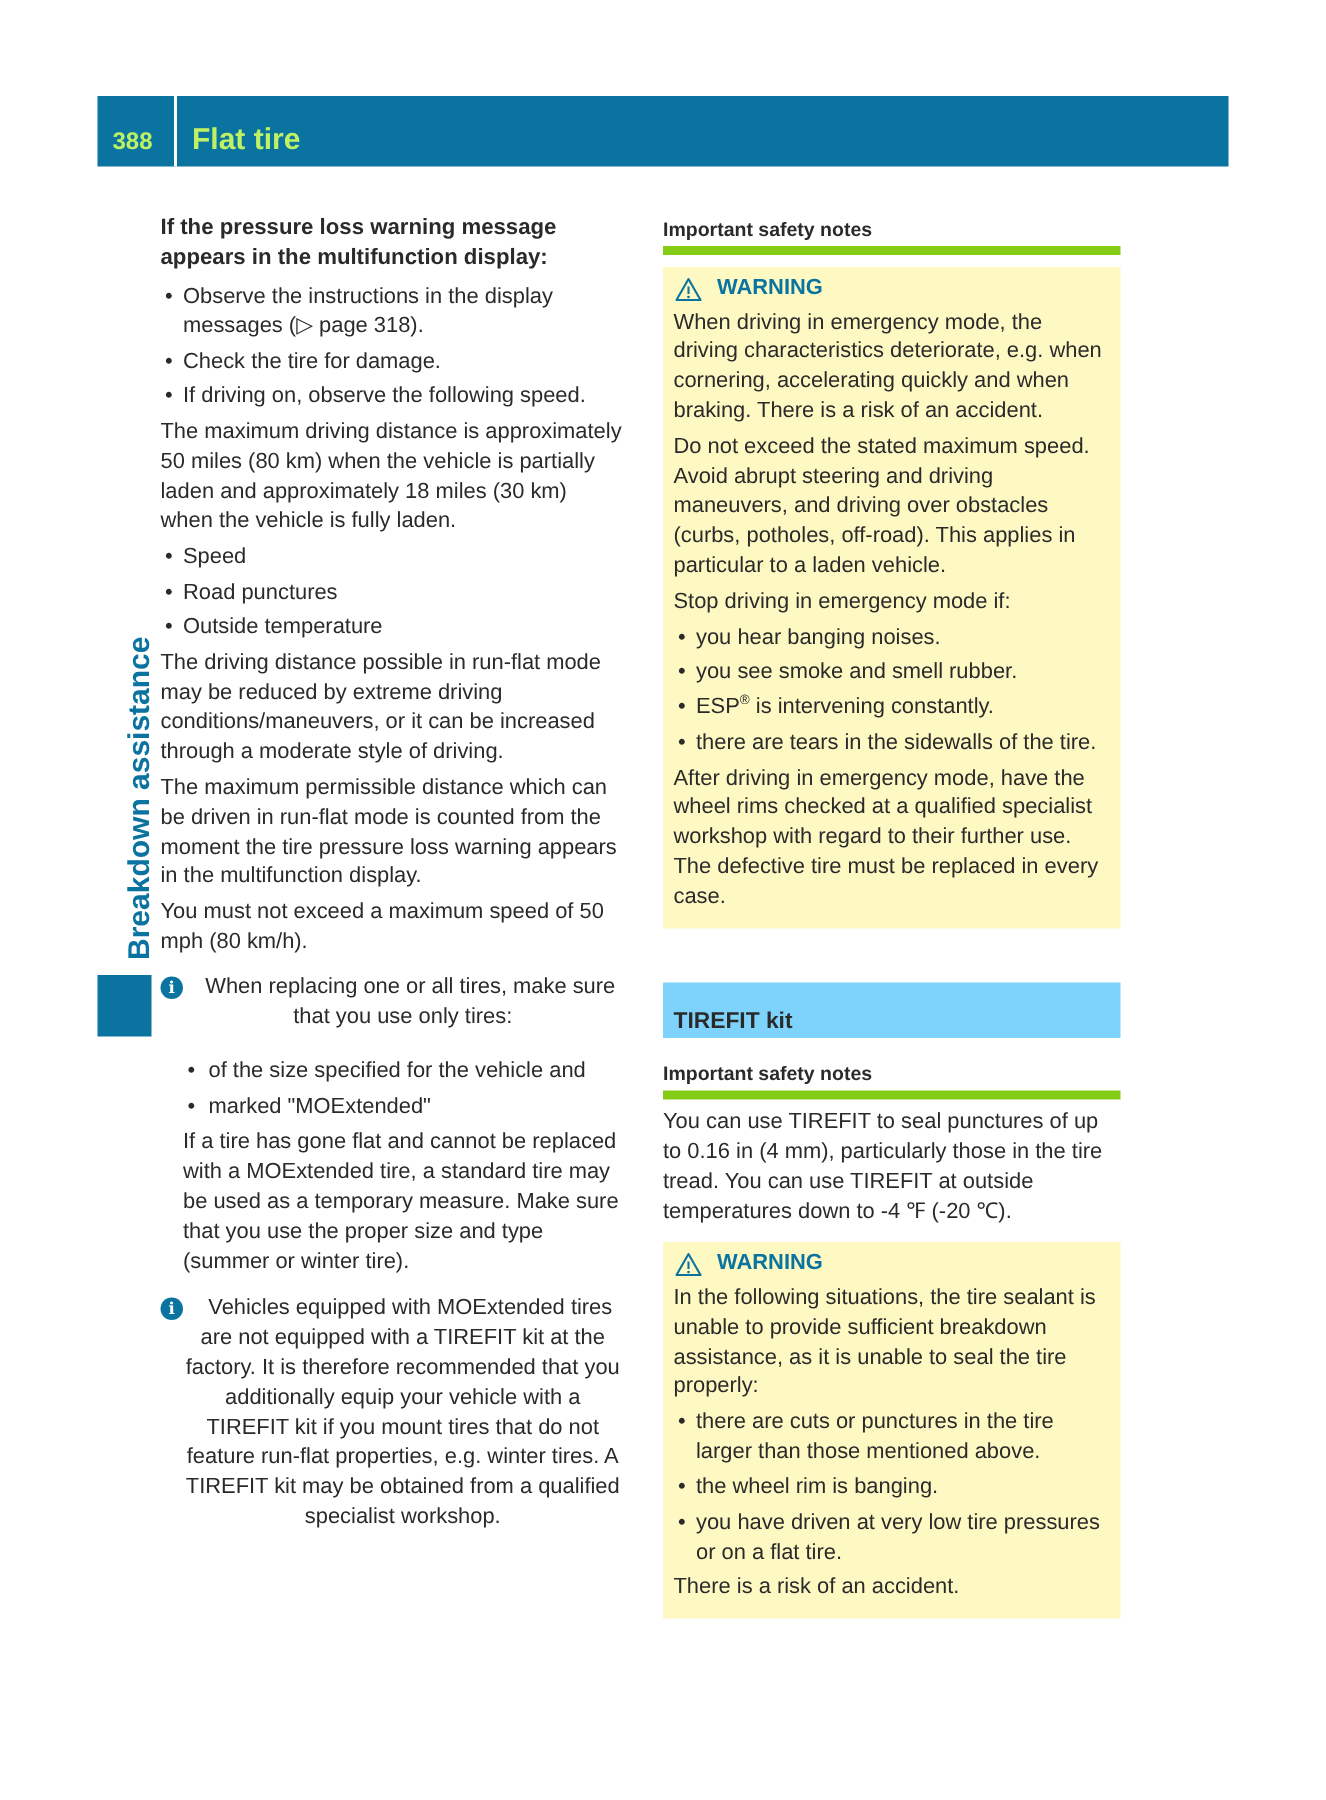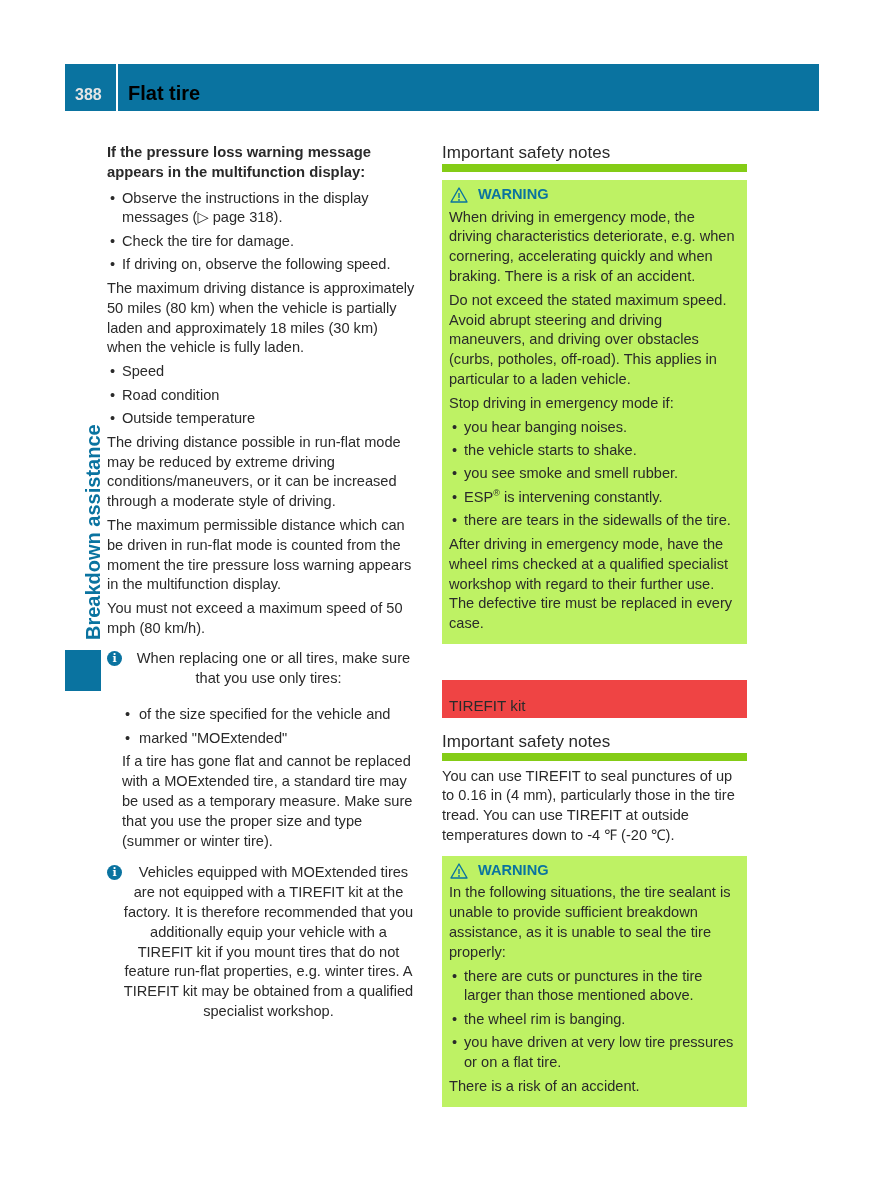--- a/index.html
+++ b/index.html
@@ -7,24 +7,24 @@
     width:884px; height:1200px; background:#ffffff; position:relative; overflow:hidden;
     font-family:"Liberation Sans", sans-serif; color:#2a2a2a;
   }
   .header {
     position:absolute; left:65px; top:64px; width:754px; height:47px; background:#0a73a0;
   }
   .header .divider {
     position:absolute; left:51px; top:0; width:2px; height:47px; background:#ffffff;
   }
   .header .page-num {
-    position:absolute; left:10px; top:22px; font-size:16px; color:#e5e5e5; font-weight:bold;
+    position:absolute; left:10px; top:22px; font-size:16px; color:#bef264; font-weight:bold;
   }
   .header .title {
-    position:absolute; left:63px; top:18px; font-size:20px; color:#000000; font-weight:bold;
+    position:absolute; left:63px; top:18px; font-size:20px; color:#bef264; font-weight:bold;
   }
   .side-label {
     position:absolute; left:82px; top:640px; transform-origin:0 0; transform:rotate(-90deg);
     font-size:20px; font-weight:bold; color:#0a73a0; white-space:nowrap; width:230px;
   }
   .side-square {
     position:absolute; left:65px; top:650px; width:36px; height:41px; background:#0a73a0;
   }
   .col { position:absolute; font-size:14.6px; line-height:19.8px; }
   .col-left { left:107px; top:143px; width:308px; }
@@ -37,29 +37,29 @@
   .info { position:relative; padding-left:15px; margin:10px 0 8px 0; }
   .info .icon {
     position:absolute; left:0; top:2px; width:15px; height:15px; border-radius:50%;
     background:#0a73a0; color:#fff; font-size:11px; line-height:15px; text-align:center;
     font-weight:bold; font-family:"DejaVu Serif", serif;
   }
   .info .first { text-indent:10px;text-align:center; }
   .info ul li { padding-left:17px; }
   .info ul { margin-left:0;margin-top:17px; }
   .h-underline {
-    font-weight:normal; font-size:17px; border-bottom:8px solid #84cc16; padding-bottom:1px;
+    font-weight:bold; font-size:13px; border-bottom:6px solid #84cc16; padding-bottom:1px;
     margin:0 0 6px 0;
   }
-  .warn-box { background:#bef264; padding:4px 7px 6px 7px; margin-bottom:10px; }
+  .warn-box { background:#fef9c3; padding:4px 7px 6px 7px; margin-bottom:10px; }
   .warn-title { color:#0a73a0; font-weight:bold; display:flex; align-items:center; margin:1px 0 3px 0; }
   .warn-title svg { margin:0 10px 0 1px; }
   .warn-box ul li { padding-left:15px; }
   .gray-bar {
-    background:#ef4444; font-weight:normal; font-size:15.2px; padding:16px 7px 2px 7px;
+    background:#7dd3fc; font-weight:bold; font-size:15.2px; padding:16px 7px 2px 7px;
     margin:36px 0 14px 0;
   }
   sup { font-size:9px; line-height:0; }
 </style>
 </head>
 <body>
 
 <div class="header">
   <span class="page-num">388</span>
   <span class="divider"></span>
@@ -72,21 +72,21 @@
 <div class="col col-left">
   <p class="lead">If the pressure loss warning message appears in the multifunction display:</p>
   <ul>
     <li>Observe the instructions in the display messages (▷ page 318).</li>
     <li>Check the tire for damage.</li>
     <li>If driving on, observe the following speed.</li>
   </ul>
   <p>The maximum driving distance is approximately 50 miles (80 km) when the vehicle is partially laden and approximately 18 miles (30 km) when the vehicle is fully laden.</p>
   <ul>
     <li>Speed</li>
-    <li>Road condition</li>
+    <li>Road punctures</li>
     <li>Outside temperature</li>
   </ul>
   <p>The driving distance possible in run-flat mode may be reduced by extreme driving conditions/maneuvers, or it can be increased through a moderate style of driving.</p>
   <p>The maximum permissible distance which can be driven in run-flat mode is counted from the moment the tire pressure loss warning appears in the multifunction display.</p>
   <p>You must not exceed a maximum speed of 50 mph (80 km/h).</p>
 
   <div class="info">
     <span class="icon">i</span>
     <p class="first">When replacing one or all tires, make sure that you use only tires:</p>
     <ul>
@@ -111,21 +111,20 @@
         <line x1="9" y1="6" x2="9" y2="11" stroke="#0a73a0" stroke-width="1.4"></line>
         <circle cx="9" cy="13" r="0.9" fill="#0a73a0"></circle>
       </svg>
       <span>WARNING</span>
     </div>
     <p>When driving in emergency mode, the driving characteristics deteriorate, e.g. when cornering, accelerating quickly and when braking. There is a risk of an accident.</p>
     <p>Do not exceed the stated maximum speed. Avoid abrupt steering and driving maneuvers, and driving over obstacles (curbs, potholes, off-road). This applies in particular to a laden vehicle.</p>
     <p>Stop driving in emergency mode if:</p>
     <ul>
       <li>you hear banging noises.</li>
-      <li>the vehicle starts to shake.</li>
       <li>you see smoke and smell rubber.</li>
       <li><span>ESP</span><sup>®</sup><span> is intervening constantly.</span></li>
       <li>there are tears in the sidewalls of the tire.</li>
     </ul>
     <p>After driving in emergency mode, have the wheel rims checked at a qualified specialist workshop with regard to their further use. The defective tire must be replaced in every case.</p>
   </div>
 
   <div class="gray-bar">TIREFIT kit</div>
   <div class="h-underline">Important safety notes</div>
   <p>You can use TIREFIT to seal punctures of up to 0.16 in (4 mm), particularly those in the tire tread. You can use TIREFIT at outside temperatures down to -4 ℉ (-20 ℃).</p>

